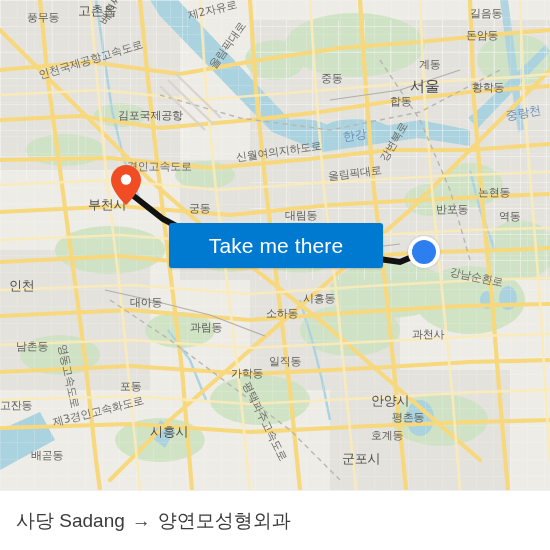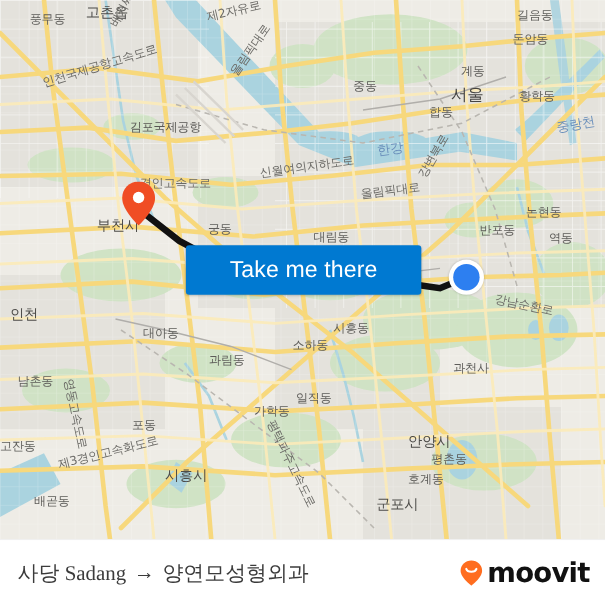--- a/index.html
+++ b/index.html
@@ -98,21 +98,21 @@
     width: 550px; height: 60px;
     background: #ffffff;
     display: flex; align-items: center;
     border-top: 1px solid #f0f0f0;
   }
   .footer-title {
     padding-left: 16px;
     font-size: 19px;
     color: #3b3b3b;
     display: flex; align-items: center; gap: 7px;
-    font-family: Liberation Serif, serif;
+    font-family: Liberation Sans, sans-serif;
     white-space: nowrap;
   }
   .arrow { font-size: 19px; color: #3b3b3b; }
 
   .moovit {
     position: absolute;
     right: 14px; top: 50%;
     transform: translateY(-50%);
     display: flex; align-items: center; gap: 2px;
   }
@@ -317,22 +317,15 @@
     <button class="cta">Take me there</button>
 
   </div>
 
   <div class="footer">
     <div class="footer-title">
       <span>사당 Sadang</span>
       <span class="arrow">→</span>
       <span>양연모성형외과</span>
     </div>
-    <div class="moovit">
-      <svg width="25" height="25" viewBox="0 0 24 24">
-        <path d="M12 1 C6.8 1 2.6 5 2.6 10 C2.6 16 12 23 12 23 C12 23 21.4 16 21.4 10 C21.4 5 17.2 1 12 1 Z" fill="#ff6d1f"></path>
-        <path d="M7.6 8.4 C8.6 11.6 15.4 11.6 16.4 8.4" stroke="#ffffff" stroke-width="1.9" fill="none" stroke-linecap="round"></path>
-      </svg>
-      <span class="moovit-word">moovit</span>
-    </div>
   </div>
 
 </div>
 
 </body></html>

